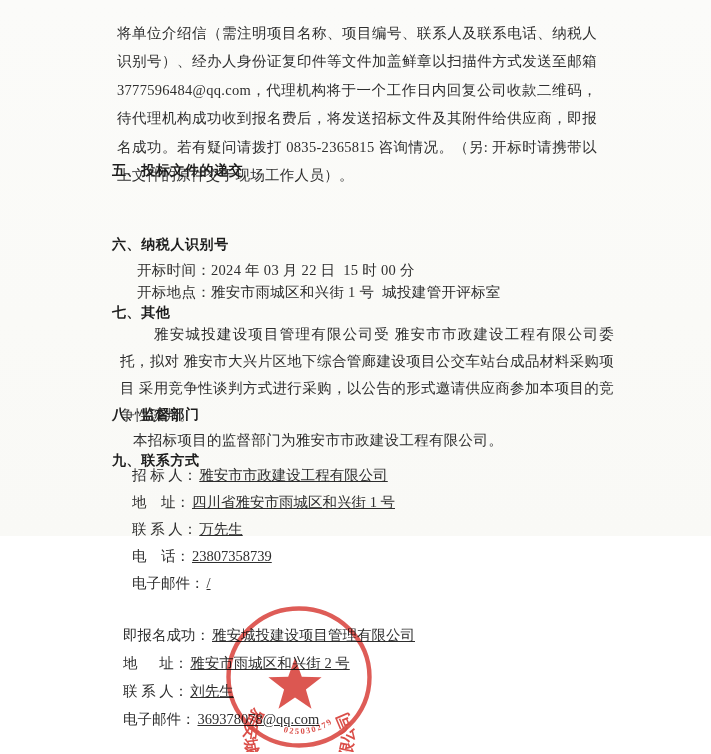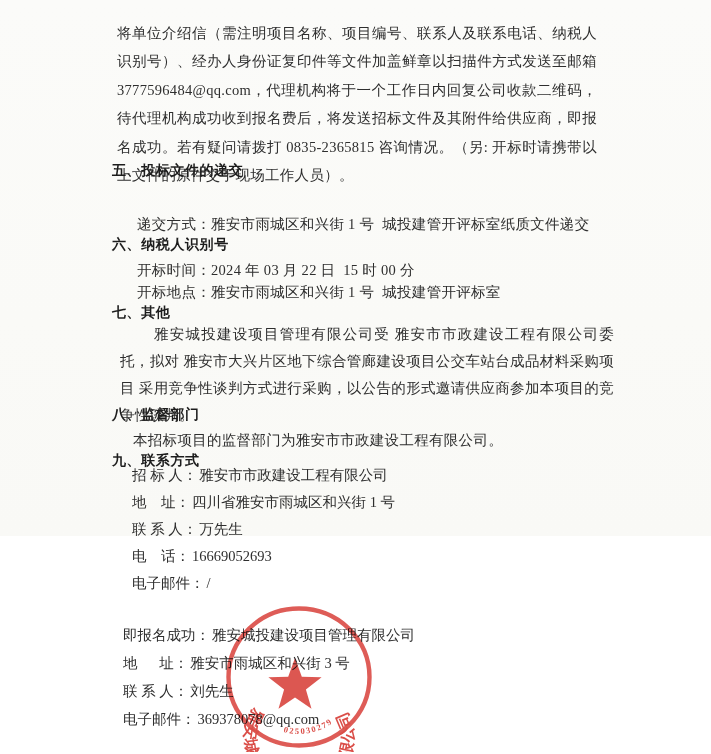--- a/index.html
+++ b/index.html
@@ -28,60 +28,59 @@
     text-justify:inter-ideograph;text-indent:34px;letter-spacing:0.3px;
   }
   .plain-para{
     left:133px;line-height:22px;letter-spacing:0.3px;
   }
   .contact-block{left:132px;}
   .agency-block{left:123px;}
   .row{line-height:27px;white-space:pre;}
   .agency-block .row{line-height:28px;}
   .row .lbl{white-space:pre;text-align:right;}
-  .row .val{padding-left:2px;white-space:pre;}
+  .row .val{padding-left:2px;white-space:pre;text-decoration:underline;}
   .seal{
     position:absolute;left:224px;top:602px;width:150px;height:150px;
     mix-blend-mode:multiply;opacity:0.93;pointer-events:none;
   }
   .seal text{font-family:"Liberation Serif","DejaVu Serif",serif;font-weight:700;}
 </style>
 </head>
 <body>
 
 <div class="page">
 
   <p class="abs intro">将单位介绍信（需注明项目名称、项目编号、联系人及联系电话、纳税人识别号）、经办人身份证复印件等文件加盖鲜章以扫描件方式发送至邮箱 3777596484@qq.com，代理机构将于一个工作日内回复公司收款二维码，待代理机构成功收到报名费后，将发送招标文件及其附件给供应商，即报名成功。若有疑问请拨打 0835-2365815 咨询情况。（另: 开标时请携带以上文件的原件交于现场工作人员）。</p>
 
   <h3 class="abs sec-title" style="top:146px;">五、投标文件的递交</h3>
-  <p class="abs body-line" style="top:198px;">递交方式：雅安市雨城区和兴街 1 号  城投建管开评标室纸质文件递交</p>
 
   <h3 class="abs sec-title" style="top:220px;">六、纳税人识别号</h3>
   <p class="abs body-line" style="top:244px;">开标时间：2024 年 03 月 22 日  15 时 00 分</p>
   <p class="abs body-line" style="top:266px;">开标地点：雅安市雨城区和兴街 1 号  城投建管开评标室</p>
 
   <h3 class="abs sec-title" style="top:288px;">七、其他</h3>
   <p class="abs sec-para" style="top:306px;">雅安城投建设项目管理有限公司受 雅安市市政建设工程有限公司委托，拟对 雅安市大兴片区地下综合管廊建设项目公交车站台成品材料采购项目  采用竞争性谈判方式进行采购，以公告的形式邀请供应商参加本项目的竞争性谈判。</p>
 
   <h3 class="abs sec-title" style="top:390px;">八、监督部门</h3>
   <p class="abs plain-para" style="top:414px;font-family:Liberation Serif, serif;">本招标项目的监督部门为雅安市市政建设工程有限公司。</p>
 
   <h3 class="abs sec-title" style="top:436px;">九、联系方式</h3>
 
   <div class="abs contact-block" style="top:462px;">
     <div class="row"><span class="lbl">招 标 人：</span><span class="val">雅安市市政建设工程有限公司</span></div>
     <div class="row"><span class="lbl">地    址：</span><span class="val">四川省雅安市雨城区和兴街 1 号</span></div>
     <div class="row"><span class="lbl">联 系 人：</span><span class="val">万先生</span></div>
-    <div class="row"><span class="lbl">电    话：</span><span class="val">16669052693</span></div>
+    <div class="row"><span class="lbl">电    话：</span><span class="val">23807358739</span></div>
     <div class="row"><span class="lbl">电子邮件：</span><span class="val">/</span></div>
   </div>
 
   <div class="abs agency-block" style="top:621px;">
     <div class="row"><span class="lbl">即报名成功：</span><span class="val">雅安城投建设项目管理有限公司</span></div>
-    <div class="row"><span class="lbl">地      址：</span><span class="val">雅安市雨城区和兴街 3 号</span></div>
+    <div class="row"><span class="lbl">地      址：</span><span class="val">雅安市雨城区和兴街 2 号</span></div>
     <div class="row"><span class="lbl">联 系 人：</span><span class="val">刘先生</span></div>
     <div class="row"><span class="lbl">电子邮件：</span><span class="val">369378078@qq.com</span></div>
   </div>
 
   <svg class="seal" viewBox="-75 -75 150 150" aria-hidden="true">
     <defs>
       <path id="sealArcTop" d="M -44.2,31 A 54,54 0 1 0 44.2,31" fill="none"></path>
       <path id="sealArcBottom" d="M -19.5,53.6 A 57,57 0 0 0 49.4,28.5" fill="none"></path>
     </defs>
     <ellipse cx="0" cy="0" rx="70.5" ry="68.5" fill="none" stroke="#d8403a" stroke-width="4.4" opacity="0.92"></ellipse>

